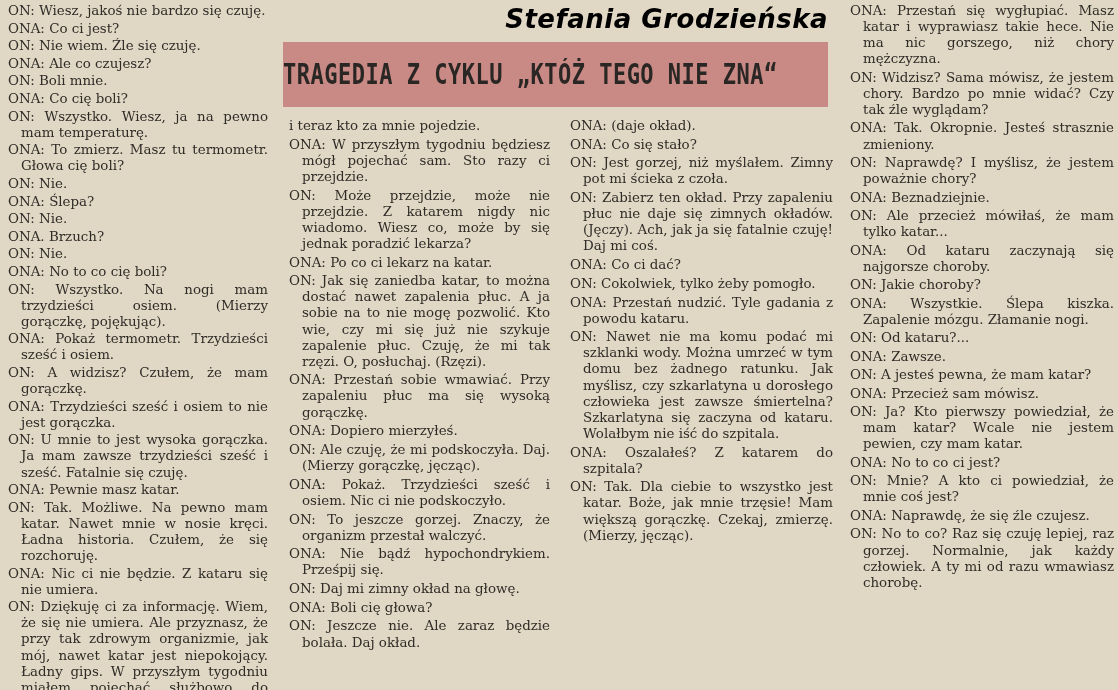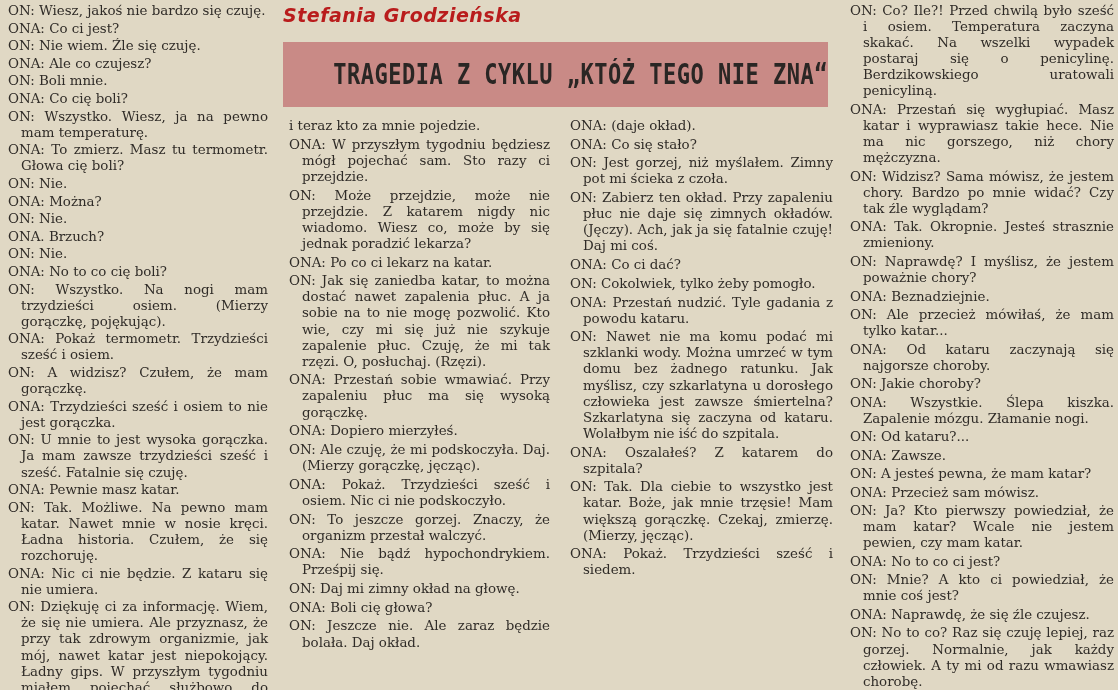--- a/index.html
+++ b/index.html
@@ -6,29 +6,29 @@
   body {
     width: 1118px; height: 690px; overflow: hidden;
     background: #e0d8c4;
     color: #2f2b27;
     font-family: "DejaVu Serif", serif;
     position: relative;
   }
   .page { position: absolute; left: 0; top: 0; width: 1118px; height: 690px; }
   .author {
     position: absolute; left: 283px; top: 4px; width: 545px;
-    text-align: left;
+    text-align: right;
     font-family: "DejaVu Sans", sans-serif;
     font-style: italic; font-weight: bold;
-    font-size: 19px; color: #b91c1c; letter-spacing: 0.5px;
+    font-size: 26px; color: #000000; letter-spacing: 0.5px;
   }
   .banner {
     position: absolute; left: 283px; top: 42px; width: 545px; height: 65px;
     background: #c98a86;
-    display: flex; align-items: center; justify-content: flex-end;
+    display: flex; align-items: center; justify-content: flex-start;
   }
   .banner-title {
     font-family: "DejaVu Sans Mono", monospace; font-weight: bold;
     font-size: 22px; color: #2a2624; letter-spacing: 0.5px;
     transform: scaleY(1.25);
   }
   .col {
     position: absolute; top: 0;
     font-size: 13.4px; line-height: 16.1px;
   }
@@ -55,21 +55,21 @@
   <div class="col col1">
       <div class="line">ON: Wiesz, jakoś nie bardzo się czuję.</div>
       <div class="line">ONA: Co ci jest?</div>
       <div class="line">ON: Nie wiem. Źle się czuję.</div>
       <div class="line">ONA: Ale co czujesz?</div>
       <div class="line">ON: Boli mnie.</div>
       <div class="line">ONA: Co cię boli?</div>
       <div class="line">ON: Wszystko. Wiesz, ja na pewno mam temperaturę.</div>
       <div class="line">ONA: To zmierz. Masz tu termometr. Głowa cię boli?</div>
       <div class="line">ON: Nie.</div>
-      <div class="line">ONA: Można?</div>
+      <div class="line">ONA: Ślepa?</div>
       <div class="line">ON: Nie.</div>
       <div class="line">ONA. Brzuch?</div>
       <div class="line">ON: Nie.</div>
       <div class="line">ONA: No to co cię boli?</div>
       <div class="line">ON: Wszystko. Na nogi mam trzydzieści osiem. (Mierzy gorączkę, pojękując).</div>
       <div class="line">ONA: Pokaż termometr. Trzydzieści sześć i osiem.</div>
       <div class="line">ON: A widzisz? Czułem, że mam gorączkę.</div>
       <div class="line">ONA: Trzydzieści sześć i osiem to nie jest gorączka.</div>
       <div class="line">ON: U mnie to jest wysoka gorączka. Ja mam zawsze trzydzieści sześć i sześć. Fatalnie się czuję.</div>
       <div class="line">ONA: Pewnie masz katar.</div>
@@ -97,24 +97,22 @@
       <div class="line">ONA: (daje okład).</div>
       <div class="line">ONA: Co się stało?</div>
       <div class="line">ON: Jest gorzej, niż myślałem. Zimny pot mi ścieka z czoła.</div>
       <div class="line">ON: Zabierz ten okład. Przy zapaleniu płuc nie daje się zimnych okładów. (Jęczy). Ach, jak ja się fatalnie czuję! Daj mi coś.</div>
       <div class="line">ONA: Co ci dać?</div>
       <div class="line">ON: Cokolwiek, tylko żeby pomogło.</div>
       <div class="line">ONA: Przestań nudzić. Tyle gadania z powodu kataru.</div>
       <div class="line">ON: Nawet nie ma komu podać mi szklanki wody. Można umrzeć w tym domu bez żadnego ratunku. Jak myślisz, czy szkarlatyna u dorosłego człowieka jest zawsze śmiertelna? Szkarlatyna się zaczyna od kataru. Wolałbym nie iść do szpitala.</div>
       <div class="line">ONA: Oszalałeś? Z katarem do szpitala?</div>
       <div class="line">ON: Tak. Dla ciebie to wszystko jest katar. Boże, jak mnie trzęsie! Mam większą gorączkę. Czekaj, zmierzę. (Mierzy, jęcząc).</div>
-      <div class="line">ONA: Pokaż. Trzydzieści sześć i siedem.</div>
     </div>
   <div class="col col4">
-      <div class="line">ON: Co? Ile?! Przed chwilą było sześć i osiem. Temperatura zaczyna skakać. Na wszelki wypadek postaraj się o penicylinę. Berdzikowskiego uratowali penicyliną.</div>
       <div class="line">ONA: Przestań się wygłupiać. Masz katar i wyprawiasz takie hece. Nie ma nic gorszego, niż chory mężczyzna.</div>
       <div class="line">ON: Widzisz? Sama mówisz, że jestem chory. Bardzo po mnie widać? Czy tak źle wyglądam?</div>
       <div class="line">ONA: Tak. Okropnie. Jesteś strasznie zmieniony.</div>
       <div class="line">ON: Naprawdę? I myślisz, że jestem poważnie chory?</div>
       <div class="line">ONA: Beznadziejnie.</div>
       <div class="line">ON: Ale przecież mówiłaś, że mam tylko katar...</div>
       <div class="line">ONA: Od kataru zaczynają się najgorsze choroby.</div>
       <div class="line">ON: Jakie choroby?</div>
       <div class="line">ONA: Wszystkie. Ślepa kiszka. Zapalenie mózgu. Złamanie nogi.</div>
       <div class="line">ON: Od kataru?...</div>

